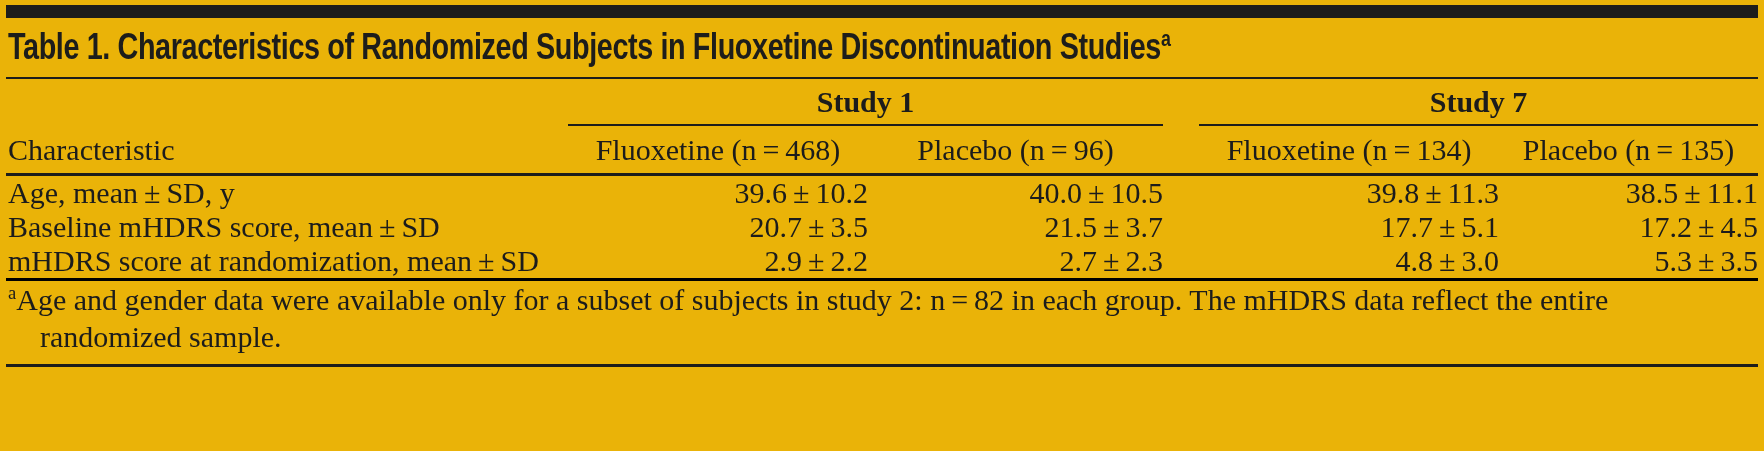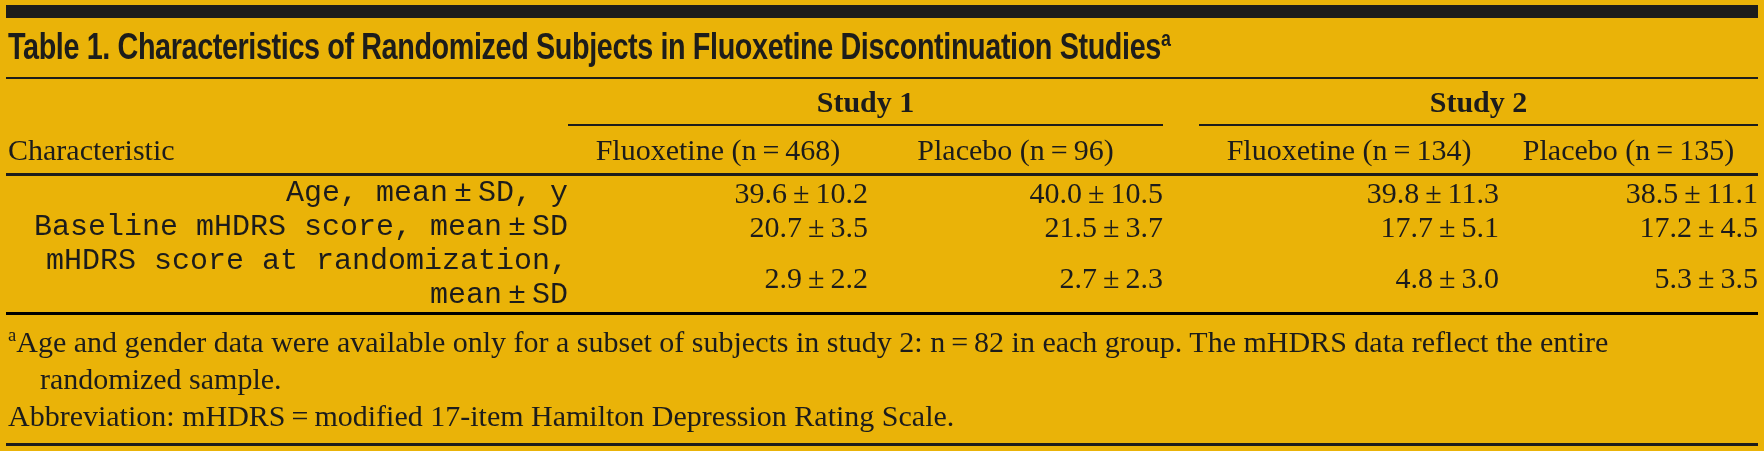--- a/index.html
+++ b/index.html
@@ -76,29 +76,28 @@
   }
   tr.colhead-row th { text-align: center; }
   tr.colhead-row td.stub { text-align: left; padding-left: 2px; margin-top: 45px; }
   tr.data-row td {
     height: 33px;
     padding: 0;
     text-align: right;
     vertical-align: middle;
   }
   tr.data-row td.stub {
-    text-align: right;
+    text-align: left;
     padding-left: 2px;
-    font-family: Liberation Mono, monospace;
   }
   tr.data-row:last-child td {
     border-bottom: 3px solid #000000;
   }
   .footnotes {
-    padding: 8px 2px 0 2px;
+    padding: 0 2px 0 2px;
     font-size: 30px;
     line-height: 37px;
   }
   .footnote sup {
     font-size: 0.62em;
     vertical-align: super;
     line-height: 0;
   }
   .footnote.indent { padding-left: 32px; }
   .bottombar {
@@ -125,21 +124,21 @@
         <col class="c-s1p">
         <col class="c-gap">
         <col class="c-s2f">
         <col class="c-s2p">
     </colgroup>
     <tbody>
       <tr class="spanner-row">
         <td></td>
         <th colspan="2">Study 1</th>
         <td></td>
-        <th colspan="2">Study 2</th>
+        <th colspan="2">Study 7</th>
       </tr>
       <tr class="colhead-row">
         <td class="stub">Characteristic</td>
         <th>Fluoxetine (n = 468)</th>
         <th>Placebo (n = 96)</th>
         <td></td>
         <th>Fluoxetine (n = 134)</th>
         <th>Placebo (n = 135)</th>
       </tr>
 
@@ -166,18 +165,17 @@
         <td></td>
         <td>4.8 ± 3.0</td>
         <td>5.3 ± 3.5</td>
       </tr>
     </tbody>
   </table>
 
   <div class="footnotes">
     <div class="footnote"><sup>a</sup><span>Age and gender data were available only for a subset of subjects in study 2: n = 82 in each group. The mHDRS data reflect the entire</span></div>
     <div class="footnote indent">randomized sample.</div>
-    <div class="footnote">Abbreviation: mHDRS = modified 17-item Hamilton Depression Rating Scale.</div>
   </div>
 
   <div class="bottombar"></div>
 
 </div>
 
 </body></html>

